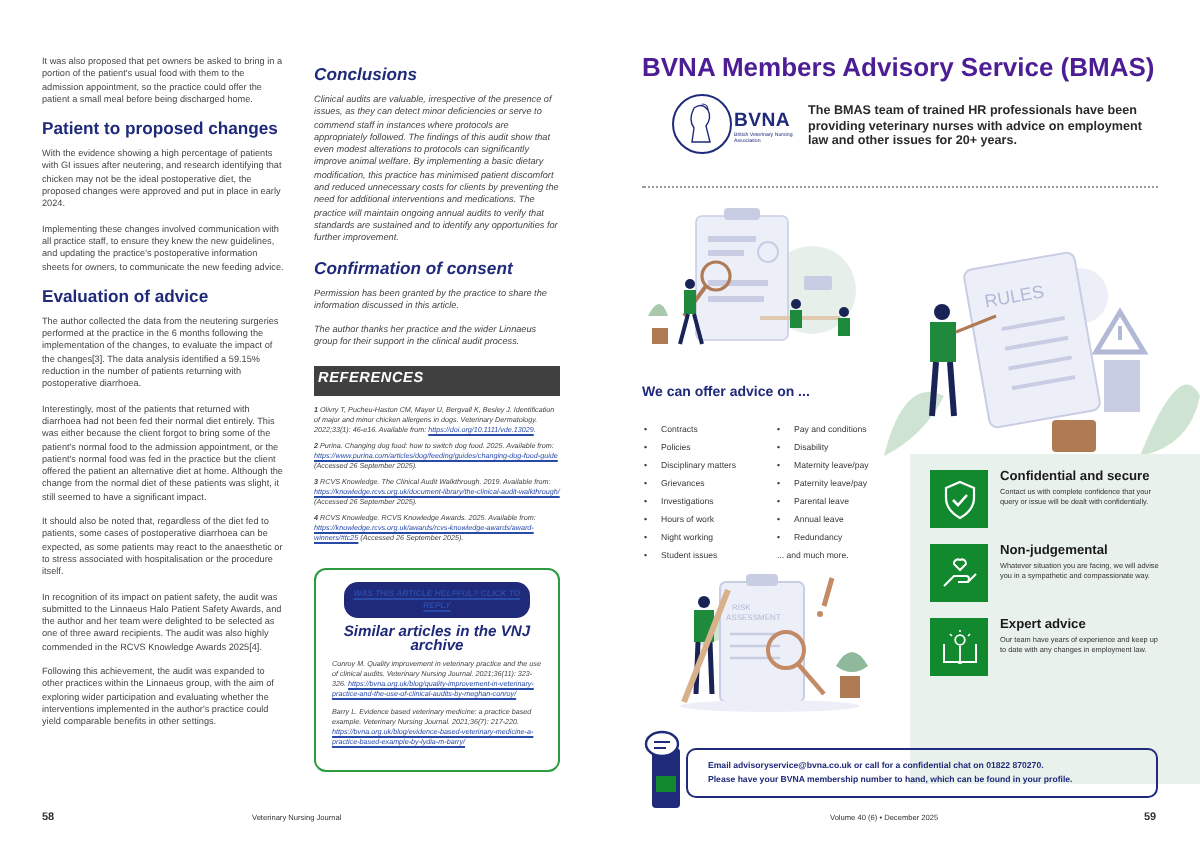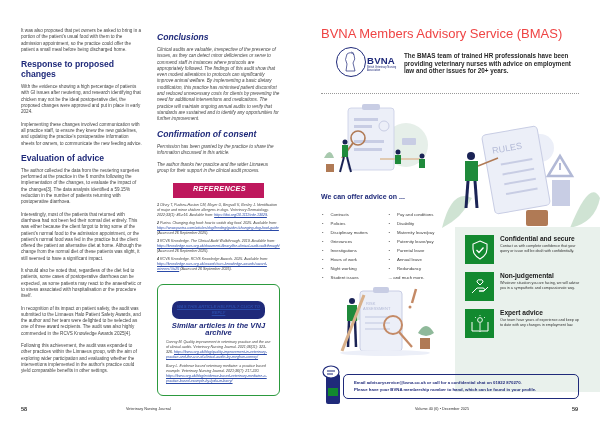--- a/index.html
+++ b/index.html
@@ -10,36 +10,36 @@
     .page-left { left: 0; width: 300px; }
     .page-right { left: 300px; width: 300px; }
 
     .col { position: absolute; font-size: 4.6px; line-height: 6.3px; color: #444; }
     .col p { margin-bottom: 6px; }
     .col-a { left: 21px; top: 28px; width: 122px; }
     .col-b { left: 157px; top: 28px; width: 123px; font-style: italic; }
 
     h2.sec { color: #1f2a7a; font-size: 8.6px; font-weight: bold; line-height: 10px; margin: 4px 0 5px; }
 
-    .refs-bar { background: #be185d; color: #fff; font-weight: bold; font-size: 7.3px; padding: 3px 20px; letter-spacing: 0.3px; margin: 8px 16px 5px; height: 15px; }
+    .refs-bar { background: #404040; color: #fff; font-weight: bold; font-size: 7.3px; padding: 3px 2px; letter-spacing: 0.3px; margin: 8px 0 5px; height: 15px; }
     .ref { font-size: 3.6px; line-height: 5px; margin-bottom: 3px; color: #444; }
     .ref b { font-weight: bold; }
     .ref a, .archive a { color: #2a4aa8; text-decoration: underline; }
 
-    .archive { border: 1.3px solid #2c9a3e; border-radius: 6px; padding: 16px 8px 7px; margin-top: 12px; }
+    .archive { border: 1.3px solid #2c9a3e; border-radius: 6px; padding: 6px 8px 7px; margin-top: 12px; }
     .archive-btn { display: block; background: #1f2a7a; color: #fff; font-size: 4.2px; font-weight: bold; text-align: center; border-radius: 7px; padding: 3px 4px; margin: 0 6px 4px; }
     .archive-title { color: #1f2a7a; font-size: 7.6px; font-weight: bold; margin-bottom: 4px; text-align: center; }
     .archive-item { font-size: 3.6px; line-height: 5px; margin-bottom: 4px; color: #444; }
 
     .folio { position: absolute; top: 406px; font-size: 5px; color: #333; }
     .folio-num { font-weight: bold; font-size: 5.5px; }
     .folio-title { font-size: 3.8px; }
 
     
-    .bmas-title { position: absolute; left: 21px; top: 26px; color: #ef4444; font-size: 13px; font-weight: normal; white-space: nowrap; }
+    .bmas-title { position: absolute; left: 21px; top: 26px; color: #4c1d95; font-size: 13px; font-weight: bold; white-space: nowrap; }
     .logo { position: absolute; left: 36px; top: 47px; width: 70px; height: 30px; }
     .logo-circle { position: absolute; left: 0; top: 0; width: 30px; height: 30px; border: 1.2px solid #1f2a7a; border-radius: 50%; }
     .logo-bvna { position: absolute; left: 31px; top: 8px; color: #1f2a7a; font-weight: bold; font-size: 9.6px; letter-spacing: 0.2px; }
     .logo-sub { position: absolute; left: 31px; top: 19px; color: #1f2a7a; font-size: 2.6px; line-height: 3.2px; width: 30px; }
     .intro { position: absolute; left: 104px; top: 52px; width: 175px; font-size: 6.3px; line-height: 7.6px; font-weight: bold; color: #2a2a2a; }
     .dotted { position: absolute; left: 21px; top: 93px; width: 258px; border-top: 0.8px dotted #999; }
 
     .illus { position: absolute; }
     .offer-title { position: absolute; left: 21px; top: 193px; color: #1f2a7a; font-weight: bold; font-size: 7px; }
     .offer-list { position: absolute; left: 22px; top: 210px; width: 125px; font-size: 4.3px; line-height: 9px; color: #3a3a3a; display: grid; grid-template-columns: 1fr 1fr; column-gap: 8px; }
@@ -57,21 +57,21 @@
     .contact-line { font-size: 4.3px; line-height: 7.3px; color: #1f2a7a; font-weight: bold; white-space: nowrap; }
     .phone { position: absolute; left: 22px; top: 364px; width: 22px; height: 42px; }
   </style>
 </head>
 <body>
 
 <div class="page page-left">
   <div class="col col-a">
     <p>It was also proposed that pet owners be asked to bring in a portion of the patient's usual food with them to the admission appointment, so the practice could offer the patient a small meal before being discharged home.</p>
 
-    <h2 class="sec">Response to proposed changes</h2>
+    <h2 class="sec">Patient to proposed changes</h2>
     <p>With the evidence showing a high percentage of patients with GI issues after neutering, and research identifying that chicken may not be the ideal postoperative diet, the proposed changes were approved and put in place in early 2024.</p>
     <p>Implementing these changes involved communication with all practice staff, to ensure they knew the new guidelines, and updating the practice's postoperative information sheets for owners, to communicate the new feeding advice.</p>
 
     <h2 class="sec">Evaluation of advice</h2>
     <p>The author collected the data from the neutering surgeries performed at the practice in the 6 months following the implementation of the changes, to evaluate the impact of the changes[3]. The data analysis identified a 59.15% reduction in the number of patients returning with postoperative diarrhoea.</p>
     <p>Interestingly, most of the patients that returned with diarrhoea had not been fed their normal diet entirely. This was either because the client forgot to bring some of the patient's normal food to the admission appointment, or the patient's normal food was fed in the practice but the client offered the patient an alternative diet at home. Although the change from the normal diet of these patients was slight, it still seemed to have a significant impact.</p>
     <p>It should also be noted that, regardless of the diet fed to patients, some cases of postoperative diarrhoea can be expected, as some patients may react to the anaesthetic or to stress associated with hospitalisation or the procedure itself.</p>
 
     <p>In recognition of its impact on patient safety, the audit was submitted to the Linnaeus Halo Patient Safety Awards, and the author and her team were delighted to be selected as one of three award recipients. The audit was also highly commended in the RCVS Knowledge Awards 2025[4].</p>
     <p>Following this achievement, the audit was expanded to other practices within the Linnaeus group, with the aim of exploring wider participation and evaluating whether the interventions implemented in the author's practice could yield comparable benefits in other settings.</p>

